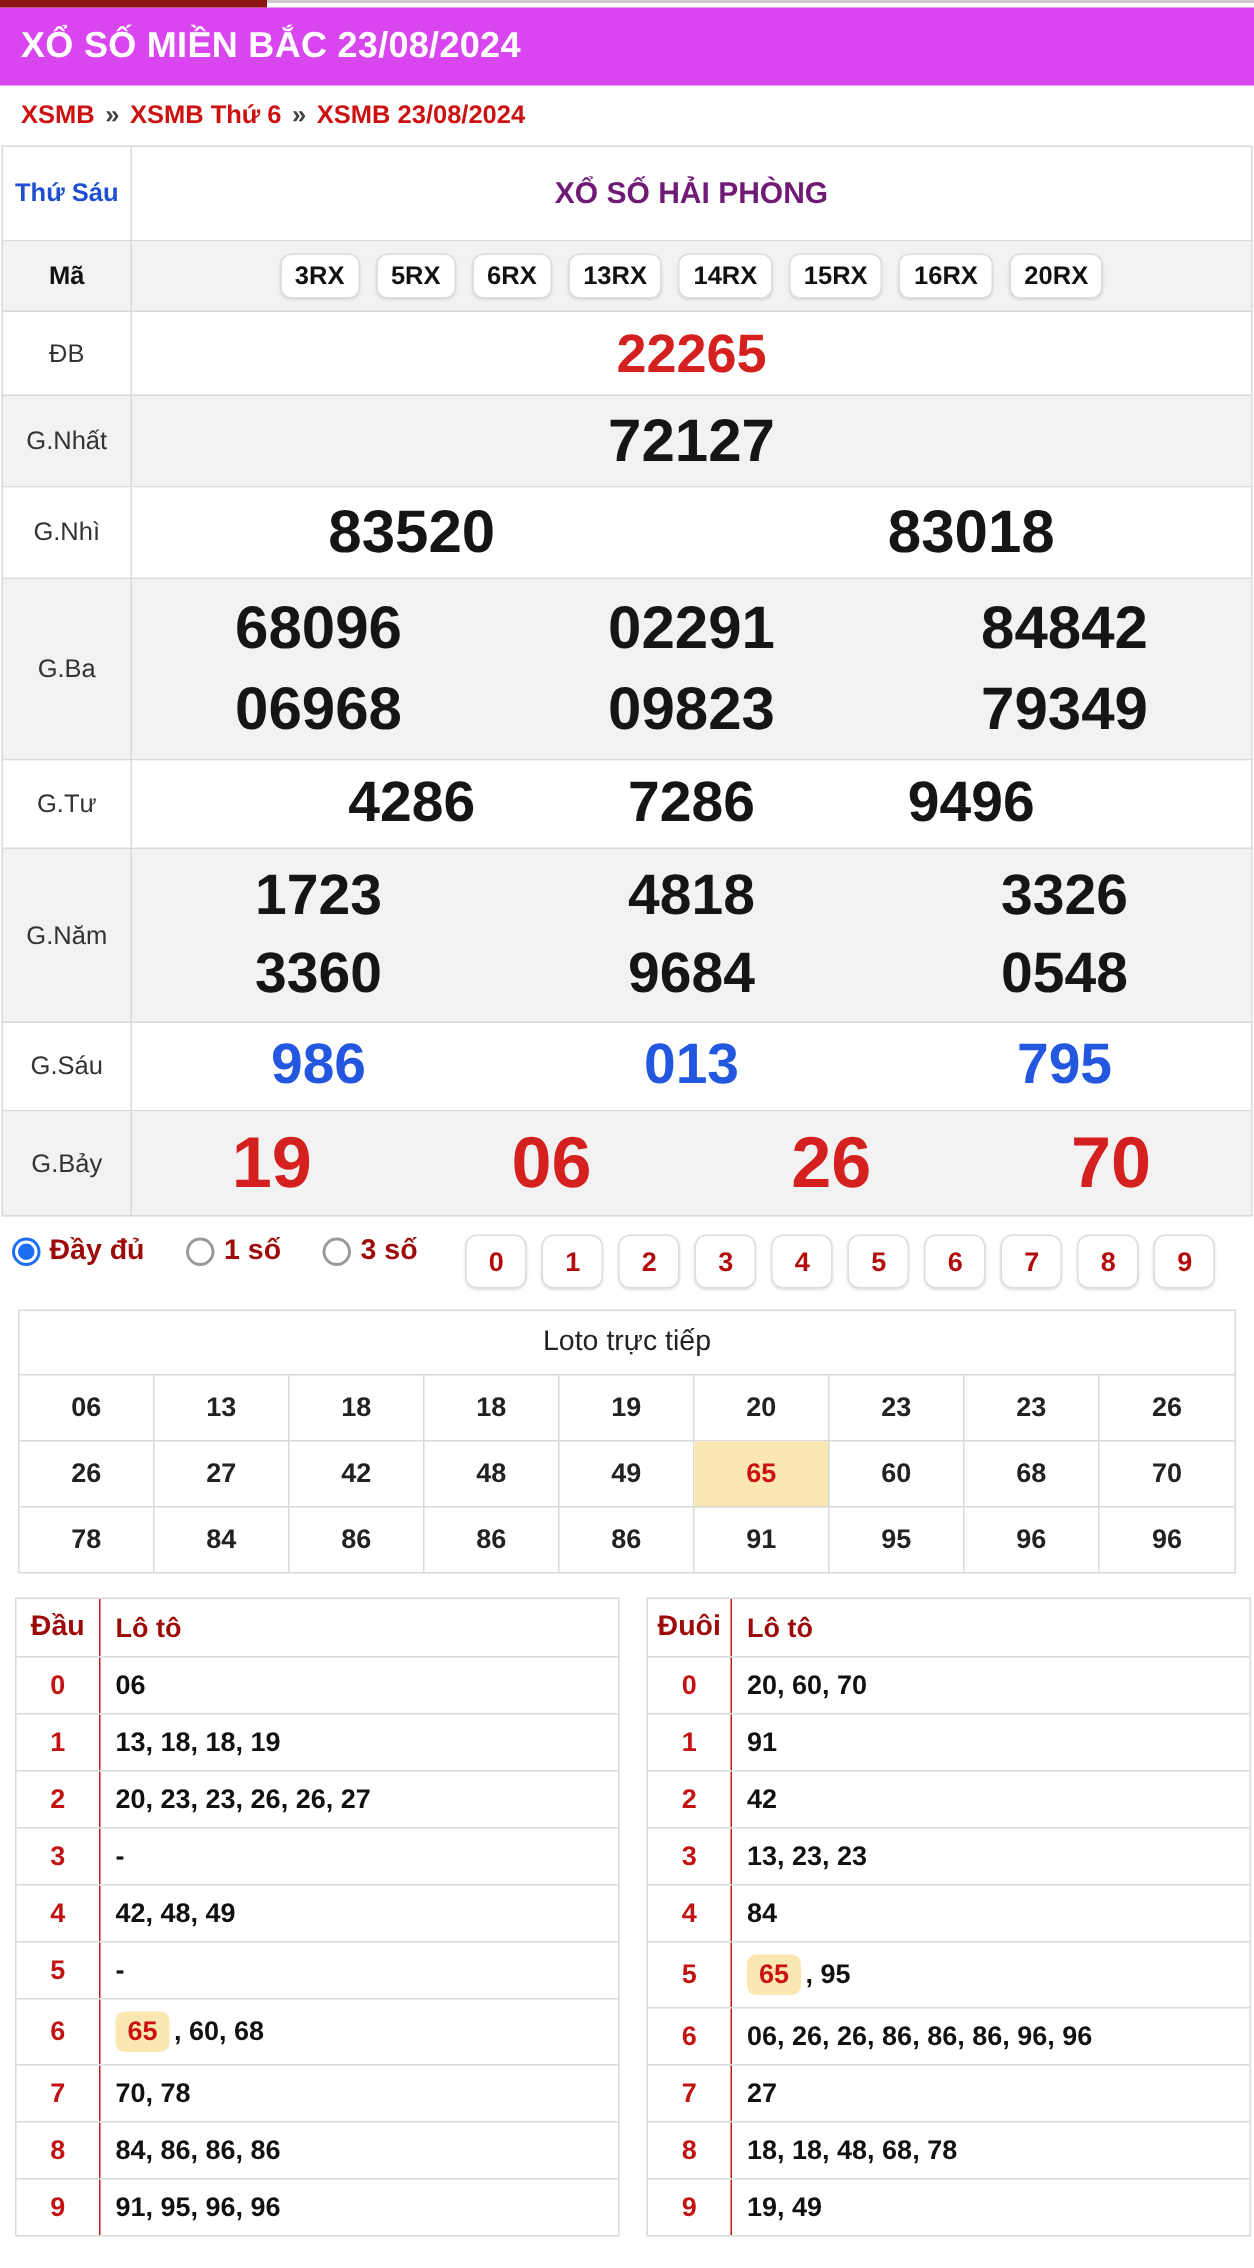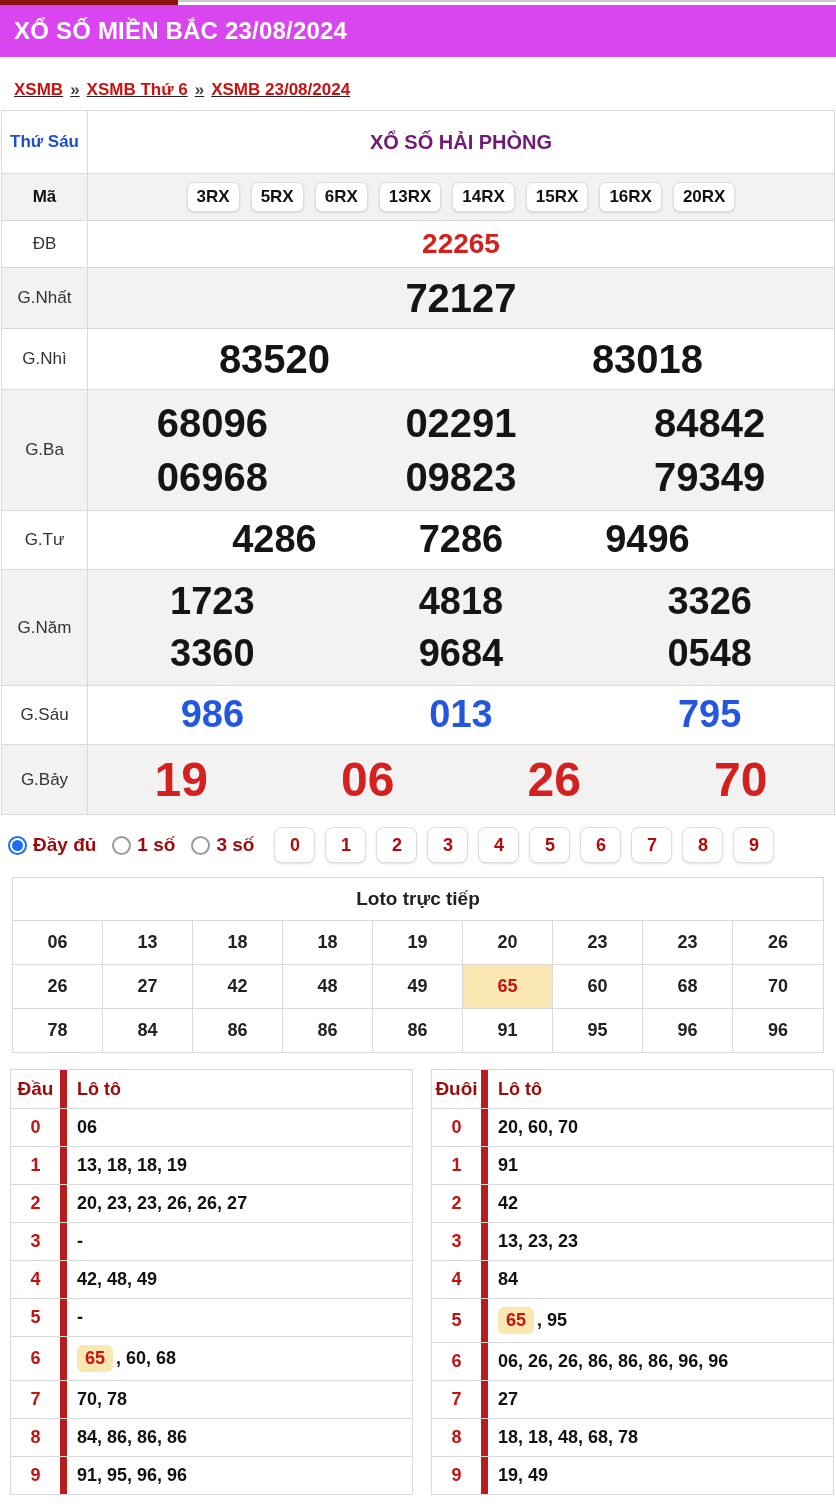--- a/index.html
+++ b/index.html
@@ -8,65 +8,65 @@
 
   
   .top-strip { height:5px; border-top:2px solid #c9c9c9; position:relative; }
   .top-strip .seg { position:absolute; top:-2px; left:0; width:178px; height:5px; background:#8c1410; }
 
   
   .hdr { background:#d946ef; color:#fff; padding:12px 14px; }
   .hdr h1 { font-size:24px; font-weight:bold; letter-spacing:.2px; }
 
   
-  .crumb { padding:23px 14px 10px; font-size:17px; font-weight:bold;text-decoration:underline; }
+  .crumb { padding:10px 14px 10px; font-size:17px; font-weight:bold; }
   .crumb a { color:#cc1111; text-decoration:none; }
   .crumb .sep { color:#444; margin:0 7px; font-weight:bold; }
 
   
   .rtable { border:1px solid #d9d9d9; border-bottom:none; margin:0 1px; }
   .prow { display:flex; border-bottom:1px solid #d9d9d9; background:#fff; }
   .prow.alt { background:#f2f2f2; }
   .plabel { width:86px; min-width:86px; border-right:1px solid #d9d9d9; display:flex; align-items:center; justify-content:center; text-align:left; font-size:17px; color:#333; padding:6px 4px; }
   .plabel.blue { color:#1f4fd0; font-weight:bold; line-height:1.35; }
   .pbody { flex:1; display:flex; flex-wrap:wrap; align-items:center; justify-content:center; }
   .station { flex:1; display:flex; align-items:center; justify-content:center; color:#701a75; font-weight:bold; font-size:20px; min-height:62px; }
   .codes { flex:1; display:flex; align-items:center; justify-content:center; gap:11px; padding:8px 6px; }
   .pill { background:#fff; border:1px solid #ddd; border-radius:7px; box-shadow:0 1px 2px rgba(0,0,0,.12); font-weight:bold; font-size:17px; color:#111; padding:4px 9px; cursor:pointer; }
   .num { font-weight:bold; color:#151515; text-align:center; line-height:1.15; padding:7px 0; }
   .w100 { flex:0 0 100%; } .w50 { flex:0 0 50%; } .w33 { flex:0 0 33.333%; } .w25 { flex:0 0 25%; }
-  .fs44 { font-size:28px; } .fs40 { font-size:40px; } .fs38 { font-size:38px; } .fs48 { font-size:48px; }
+  .fs44 { font-size:36px; } .fs40 { font-size:40px; } .fs38 { font-size:38px; } .fs48 { font-size:48px; }
   .num.red { color:#d4211f; } .num.blue { color:#2457e0; }
   .g3 .num, .g5 .num { padding:4px 0; }
 
   
-  .fbar { display:flex; align-items:center; gap:16px; padding:12px 10px 12px 8px; }
+  .fbar { display:flex; align-items:flex-start; gap:28px; padding:12px 10px 12px 8px; }
   .ropt { display:flex; align-items:center; gap:6px; cursor:pointer; }
   .radio { width:19px; height:19px; border-radius:50%; border:2px solid #9a9a9a; background:#fff; display:inline-block; position:relative; }
   .radio.on { border-color:#1d6ff2; }
   .radio.on::after { content:""; position:absolute; inset:2px; border-radius:50%; background:#1d6ff2; }
   .ropt span.lbl { color:#9d0a0a; font-weight:bold; font-size:19px; }
   .digits { display:flex; gap:10px; margin-left:4px; }
   .dbtn { width:41px; height:36px; background:#fff; border:1px solid #ddd; border-radius:8px; box-shadow:0 1px 2px rgba(0,0,0,.12); color:#b30b0b; font-weight:bold; font-size:18px; display:flex; align-items:center; justify-content:center; cursor:pointer; }
 
   
   .loto { border:1px solid #d9d9d9; margin:2px 12px 0; }
-  .loto-title { text-align:center; font-weight:bold; font-size:19px; padding:10px 0; border-bottom:1px solid #d9d9d9; }
+  .loto-title { text-align:center; font-weight:normal; font-size:19px; padding:10px 0; border-bottom:1px solid #d9d9d9; }
   .loto-grid { display:grid; grid-template-columns:repeat(9,1fr); }
   .lcell { border-right:1px solid #d9d9d9; border-bottom:1px solid #d9d9d9; text-align:center; font-weight:bold; font-size:18px; padding:11px 0; }
   .lcell:nth-child(9n) { border-right:none; }
   .loto-grid .lcell:nth-last-child(-n+9) { border-bottom:none; }
   .lcell.hl-cell { background:#fbe7b2; color:#cc1111; }
 
   
   .bwrap { display:flex; gap:18px; padding:16px 2px 4px 10px; }
   .btable { flex:1; border:1px solid #d9d9d9; align-self:flex-start; }
   .btable .trow { display:flex; border-bottom:1px solid #d9d9d9; }
   .btable .trow:last-child { border-bottom:none; }
-  .bhead { width:56px; min-width:56px; border-right:7px solid #b91c1c; display:flex; align-items:center; justify-content:center; font-weight:bold; font-size:19px; padding:8px 4px; }
+  .bhead { width:56px; min-width:56px; border-right:1px solid #b91c1c; display:flex; align-items:center; justify-content:center; font-weight:bold; font-size:19px; padding:8px 4px; }
   .bval { flex:1; display:flex; align-items:center; font-weight:bold; font-size:18px; padding:8px 10px; color:#111; }
   .thr .bhead, .thr .bval { color:#9d0a0a; justify-content:flex-start; }
   .thr .bhead { justify-content:center; }
   .btable .trow .bhead.digit { color:#c21313; font-size:18px; }
   .hl { background:#fbe7b2; color:#cc1111; padding:3px 8px; border-radius:6px; margin-right:3px; }
   .hl:empty { display:none; padding:0; margin:0; }
 </style>
 </head>
 <body>
 

